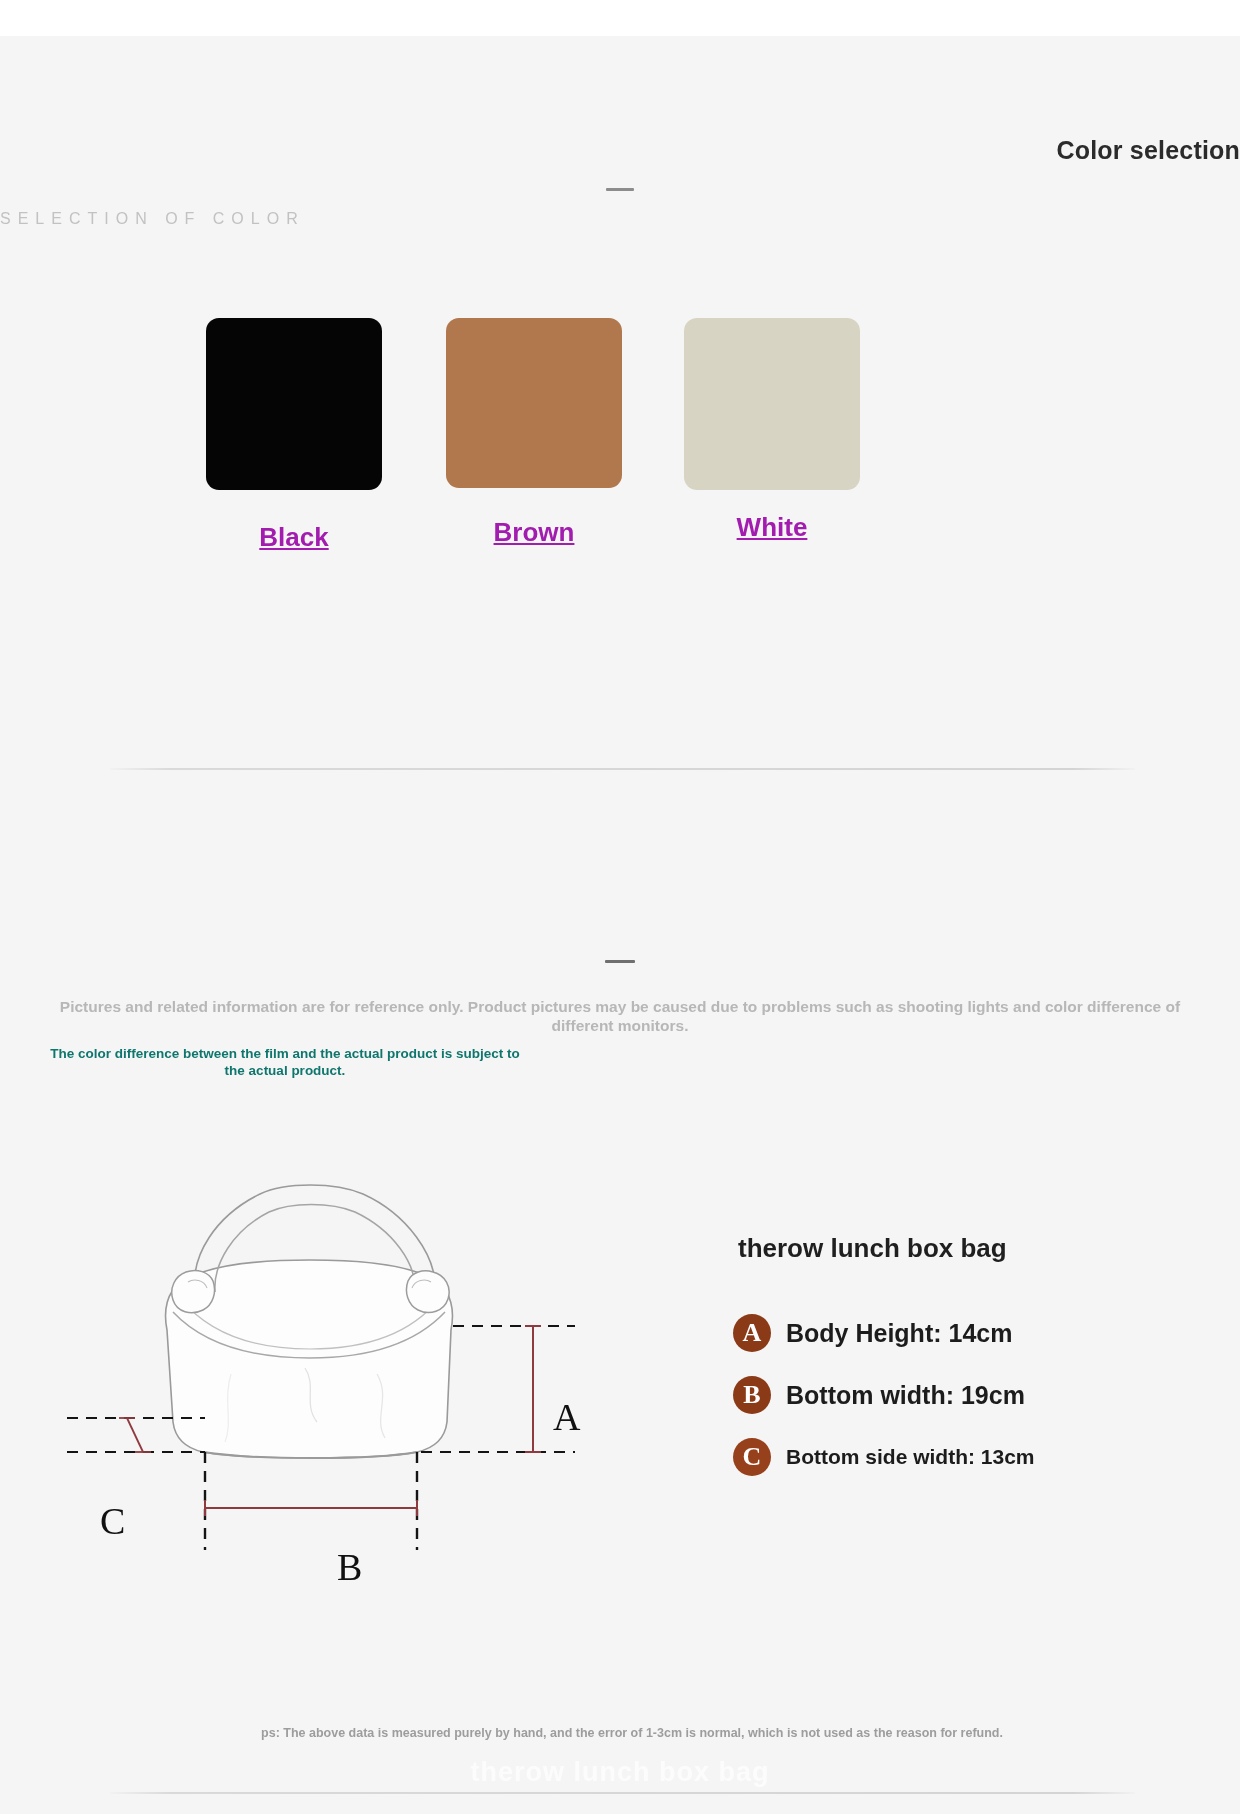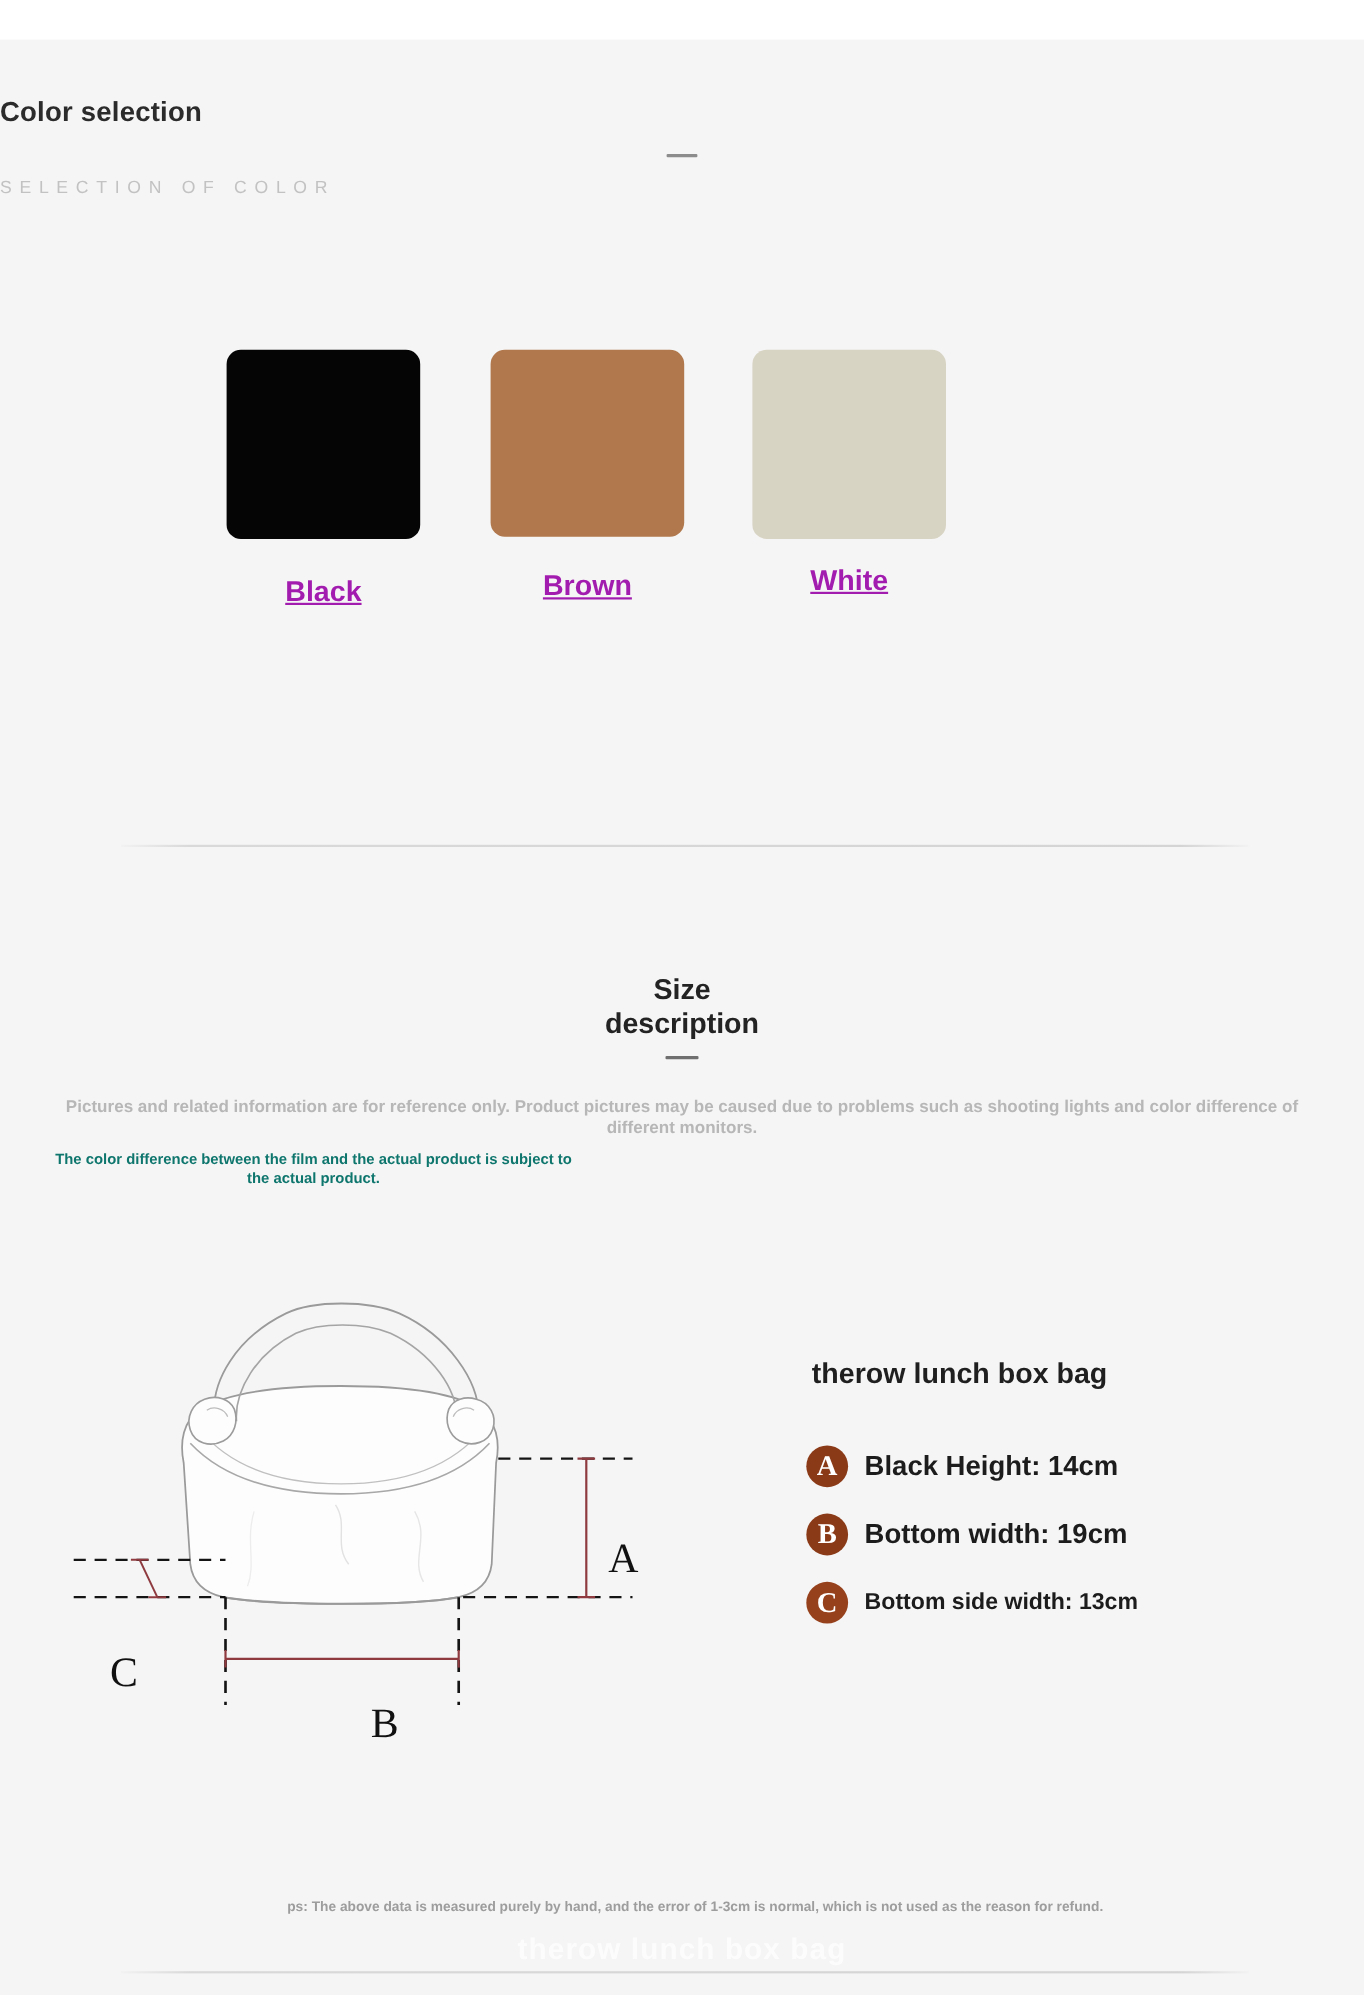--- a/index.html
+++ b/index.html
@@ -30,26 +30,26 @@
   }
 
   
   .color-section {
     position: absolute;
     top: 36px; left: 0;
     width: 1240px;
   }
 
   .section-title {
-    text-align: left;
+    text-align: right;
     font-size: 25px;
     font-weight: bold;
     color: #2b2b2b;
     letter-spacing: 0.2px;
-    margin-top: 52px;
+    margin-top: 100px;
   }
 
   .title-dash {
     width: 28px;
     height: 3px;
     background: #8c8c8c;
     margin: 23px auto 0;
     border-radius: 1px;
   }
 
@@ -286,24 +286,20 @@
       <div class="swatch-item white">
         <div class="swatch-chip" style="background:#d8d4c4;"></div>
         <div class="swatch-label">White</div>
       </div>
 
     </div>
   </section>
 
   <div class="divider"></div>
 
-  <h2 class="size-title">
-    <span>Size</span>
-    <span class="l2">description</span>
-  </h2>
   <div class="size-dash"></div>
 
   <p class="disclaimer-1">Pictures and related information are for reference only. Product pictures may be caused due to problems such as shooting lights and color difference of different monitors.</p>
   <p class="disclaimer-2">The color difference between the film and the actual product is subject to the actual product.</p>
 
   <div class="diagram">
     <svg width="560" height="430" viewBox="0 0 560 430" xmlns="http://www.w3.org/2000/svg">
 
       <path d="M112 170 C 108 150, 112 132, 126 122 C 150 106, 200 100, 255 100
                C 312 100, 360 106, 382 122 C 396 132, 400 150, 396 170
@@ -358,21 +354,21 @@
 
   <div class="dim-letter a">A</div>
   <div class="dim-letter b">B</div>
   <div class="dim-letter c">C</div>
 
   <div class="spec-block">
     <div class="spec-title">therow lunch box bag</div>
 
     <div class="spec-row r1">
       <div class="badge">A</div>
-      <div class="spec-text">Black Height: 14cm</div>
+      <div class="spec-text">Body Height: 14cm</div>
     </div>
 
     <div class="spec-row r2">
       <div class="badge">B</div>
       <div class="spec-text">Bottom width: 19cm</div>
     </div>
 
     <div class="spec-row r3">
       <div class="badge">C</div>
       <div class="spec-text">Bottom side width: 13cm</div>

